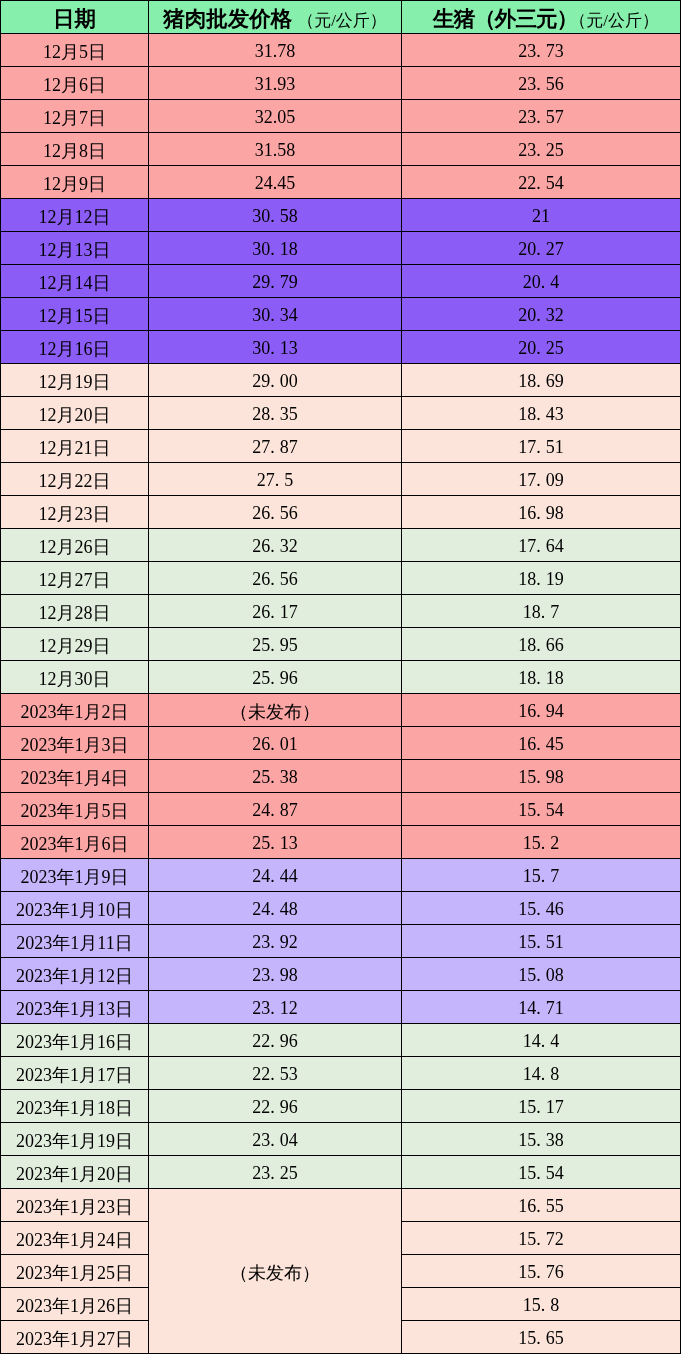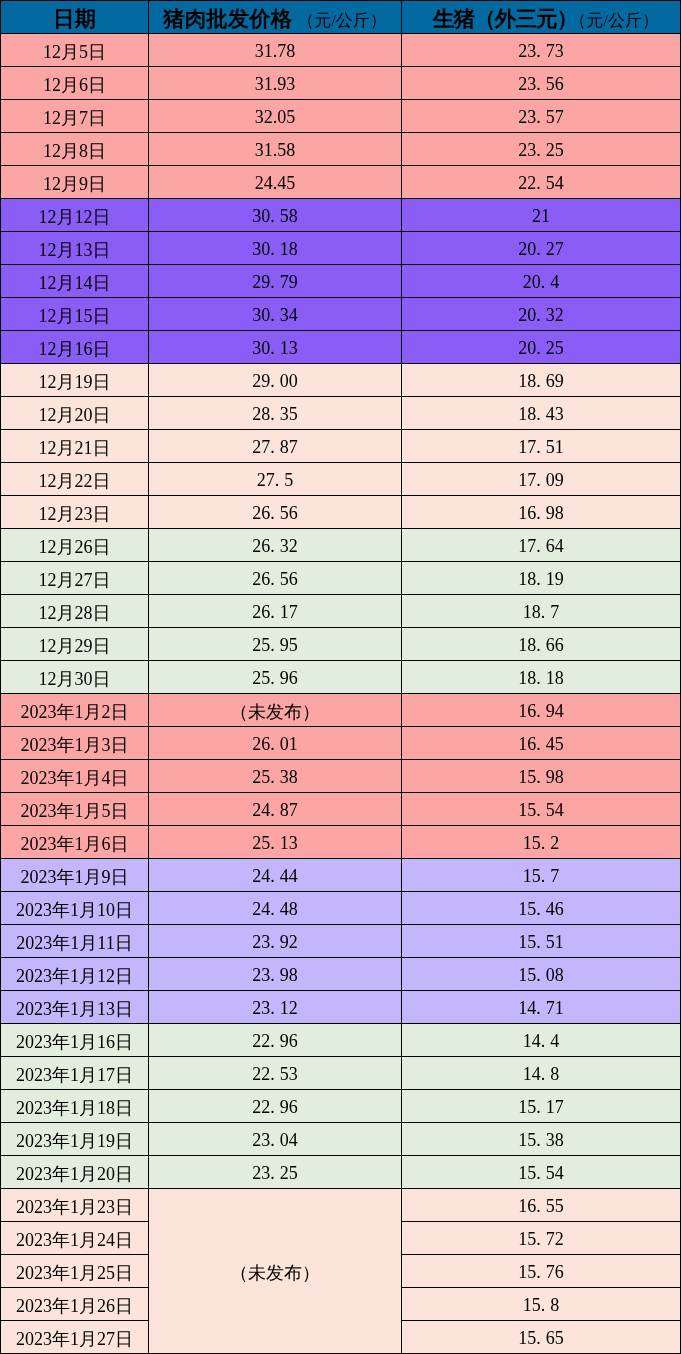--- a/index.html
+++ b/index.html
@@ -8,21 +8,21 @@
        font-family:"Liberation Serif","DejaVu Serif",serif;}
   #price-table{border-collapse:collapse;table-layout:fixed;
                width:680px;border-spacing:0;}
   #price-table td,#price-table th{
       border:1px solid #000000;padding:0;
       text-align:center;vertical-align:middle;color:#000000;
       overflow:hidden;white-space:nowrap;}
   col.c-date{width:148px;}
   col.c-pork{width:253px;}
   col.c-hog{width:279px;}
-  #price-table thead th{background:#0369a1;height:30px;font-weight:bold;font-size:21.5px;
+  #price-table thead th{background:#86efac;height:30px;font-weight:bold;font-size:21.5px;
            letter-spacing:0px;padding-top:2px;}
   .t-hog{letter-spacing:-0.9px;}
   #price-table th.th-hog{padding-left:10px;}
   #price-table th.th-hog .unit{margin-left:-8px;}
   .unit{font-size:17px;font-weight:normal;letter-spacing:0px;margin-left:5px;}
   #price-table tbody td{height:29px;font-size:18px;font-weight:normal;padding-top:3px;}
   td.date-cell{font-size:18px;}
   td.num{font-size:18px;}
   td.note{font-size:19px;}
   td.num.compact{letter-spacing:0px;}

